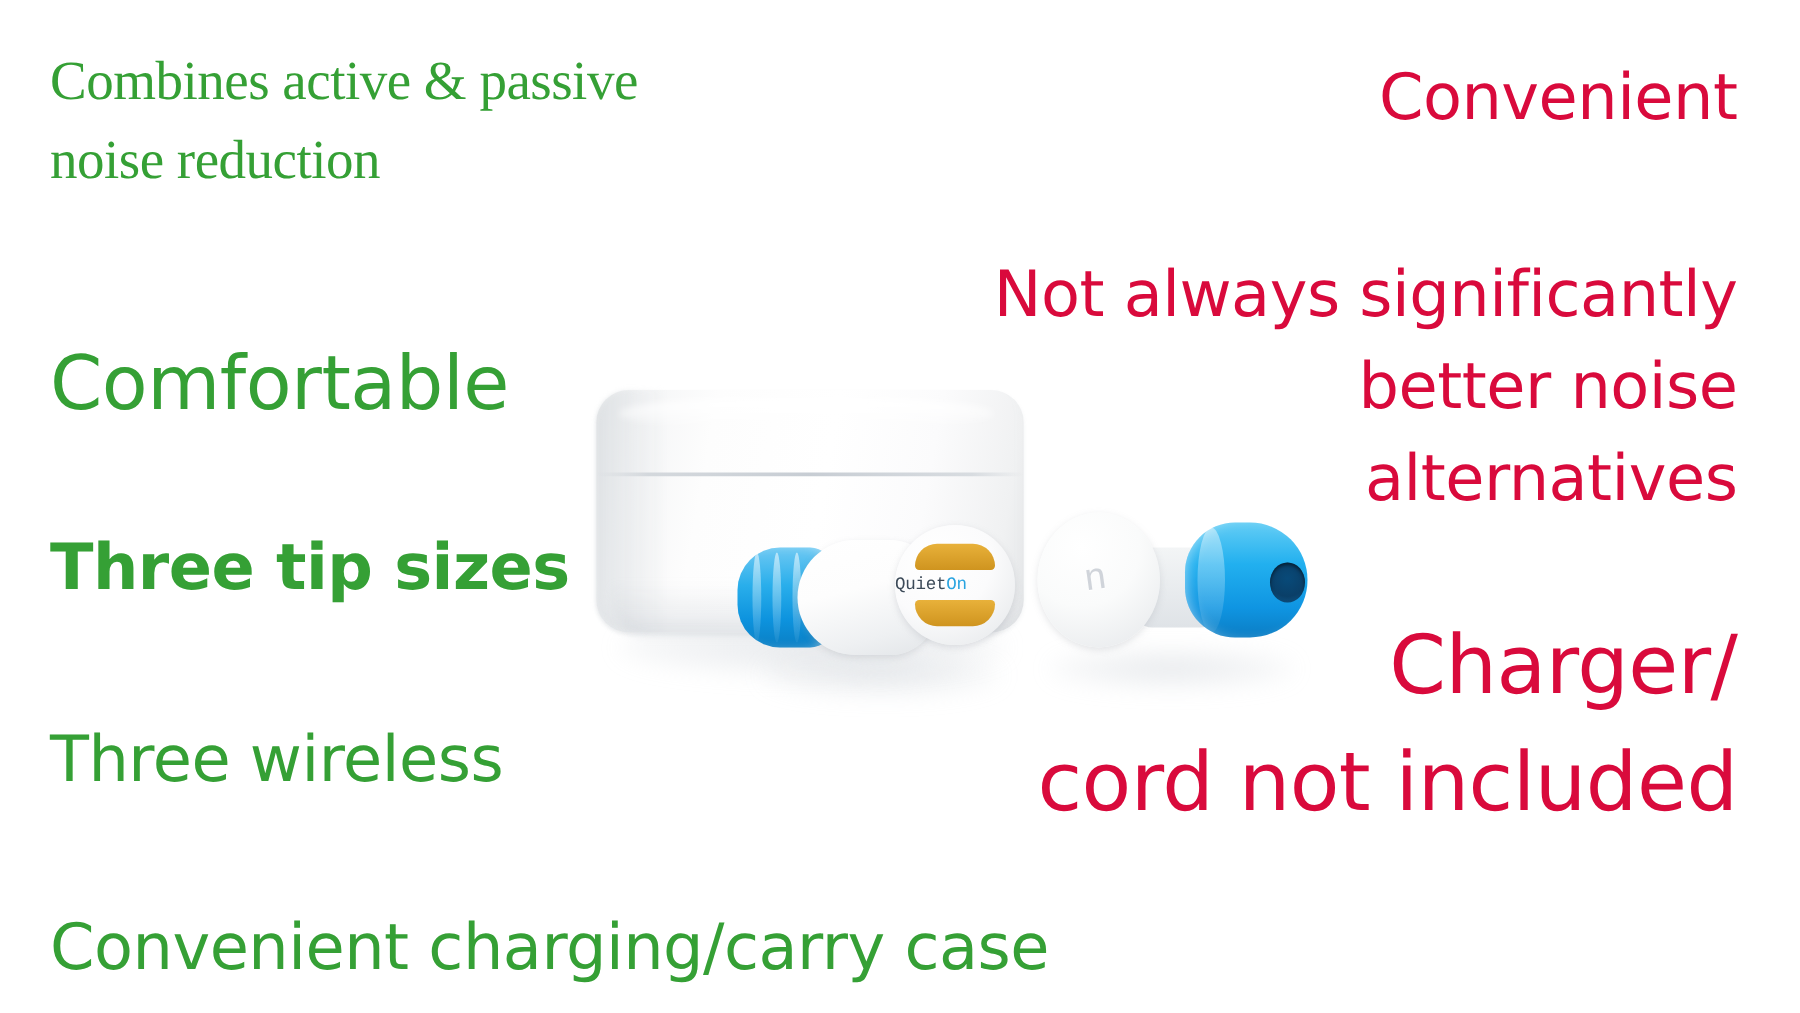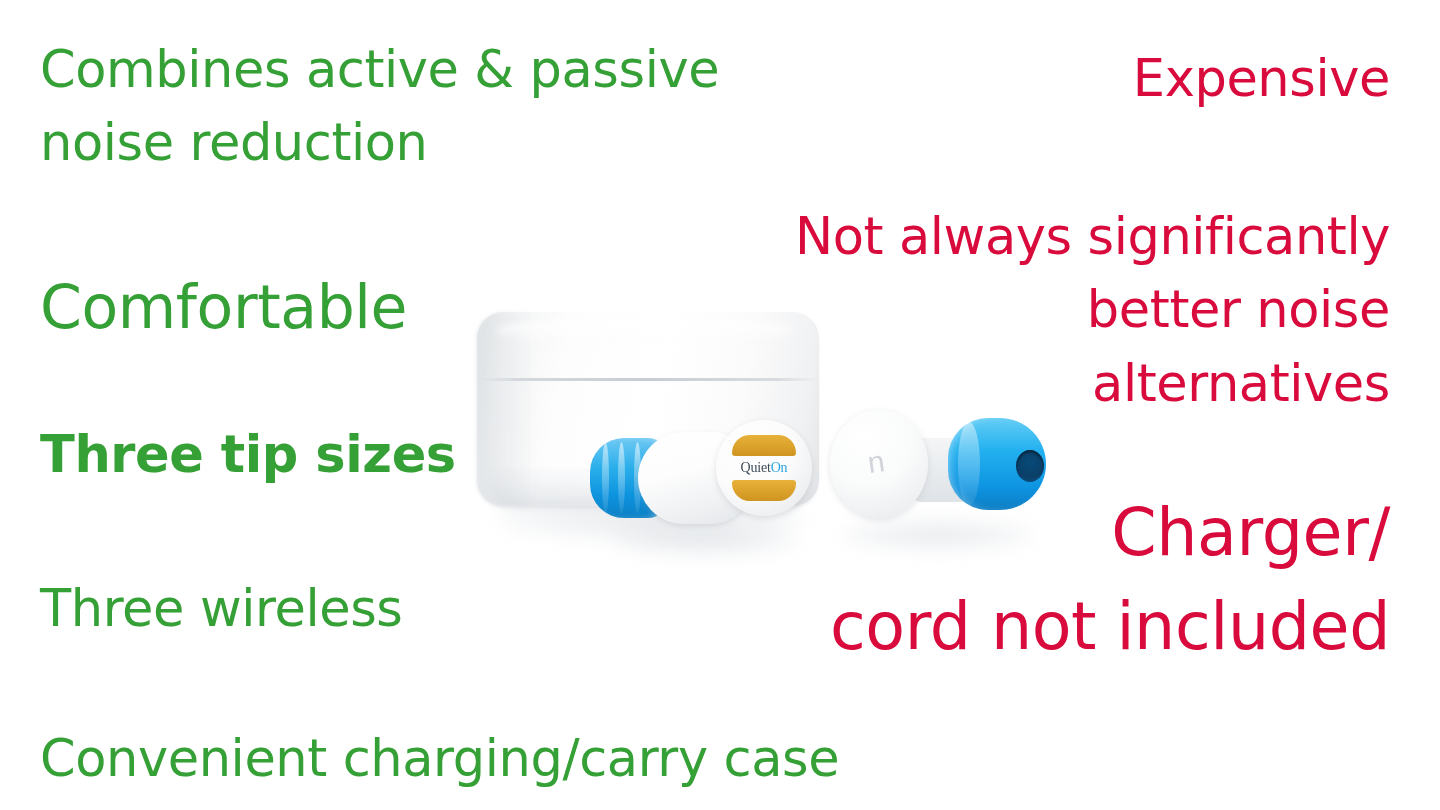--- a/index.html
+++ b/index.html
@@ -19,21 +19,21 @@
     font-weight:400;
     line-height:1.44;
     letter-spacing:-0.4px;
     white-space:pre-line;
     -webkit-font-smoothing:antialiased;
   }
   .pro { color:#35a035; text-align:left; }
   .con { color:#d90a3c; text-align:right; }
 
   
-  #pro-0 { left:40px;  top:33px;  font-size:51px; }
+  #pro-0 { left:40px;  top:33px;  font-size:44px;font-family:Liberation Serif, serif; }
   #pro-1 { left:40px;  top:264px; font-size:60px; }
   #pro-2 { left:40px;  top:418px; font-size:51px;font-weight:bold; }
   #pro-3 { left:40px;  top:572px; font-size:51px; }
   #pro-4 { left:40px;  top:722px; font-size:51px; }
 
   #con-0 { right:50px; top:42px;  font-size:51px; }
   #con-1 { right:50px; top:200px; font-size:51px; }
   #con-2 { right:50px; top:486px; font-size:65px; }
 
   
@@ -134,22 +134,21 @@
   }
   .gold {
     position:absolute; left:16px;
     width:64px; height:21px;
     background:linear-gradient(180deg,#e8b13a,#cf941f);
   }
   .gold.top { top:15px; border-radius:32px 32px 6px 6px; }
   .gold.bot { bottom:15px; border-radius:6px 6px 32px 32px; }
   .qo-logo {
     position:absolute; left:0; right:0; top:40px;
-    text-align:center;
-    font-family:Liberation Serif, serif;
+    font-family:Liberation Mono, monospace;
     font-size:14px; letter-spacing:-0.2px;
     line-height:16px;
   }
   .qo-quiet { color:#3c4a58; }
   .qo-on { color:#2aa4e0; }
 
   
   .eb-r { position:absolute; left:430px; top:128px; width:210px; height:130px; }
   .eb-r-disc {
     position:absolute; left:0px; top:2px;
@@ -210,21 +209,21 @@
 
 <div id="stage">
 
   <div class="pro" id="pro-0">Combines active &amp; passive
 noise reduction</div>
   <div class="pro" id="pro-1">Comfortable</div>
   <div class="pro" id="pro-2">Three tip sizes</div>
   <div class="pro" id="pro-3">Three wireless</div>
   <div class="pro" id="pro-4">Convenient charging/carry case</div>
 
-  <div class="con" id="con-0">Expensive</div>
+  <div class="con" id="con-0">Convenient</div>
   <div class="con" id="con-1">Not always significantly
 better noise
 alternatives</div>
   <div class="con" id="con-2">Charger/
 cord not included</div>
 
   <div id="product">
 
     <div class="refl" id="refl-case"></div>
 

